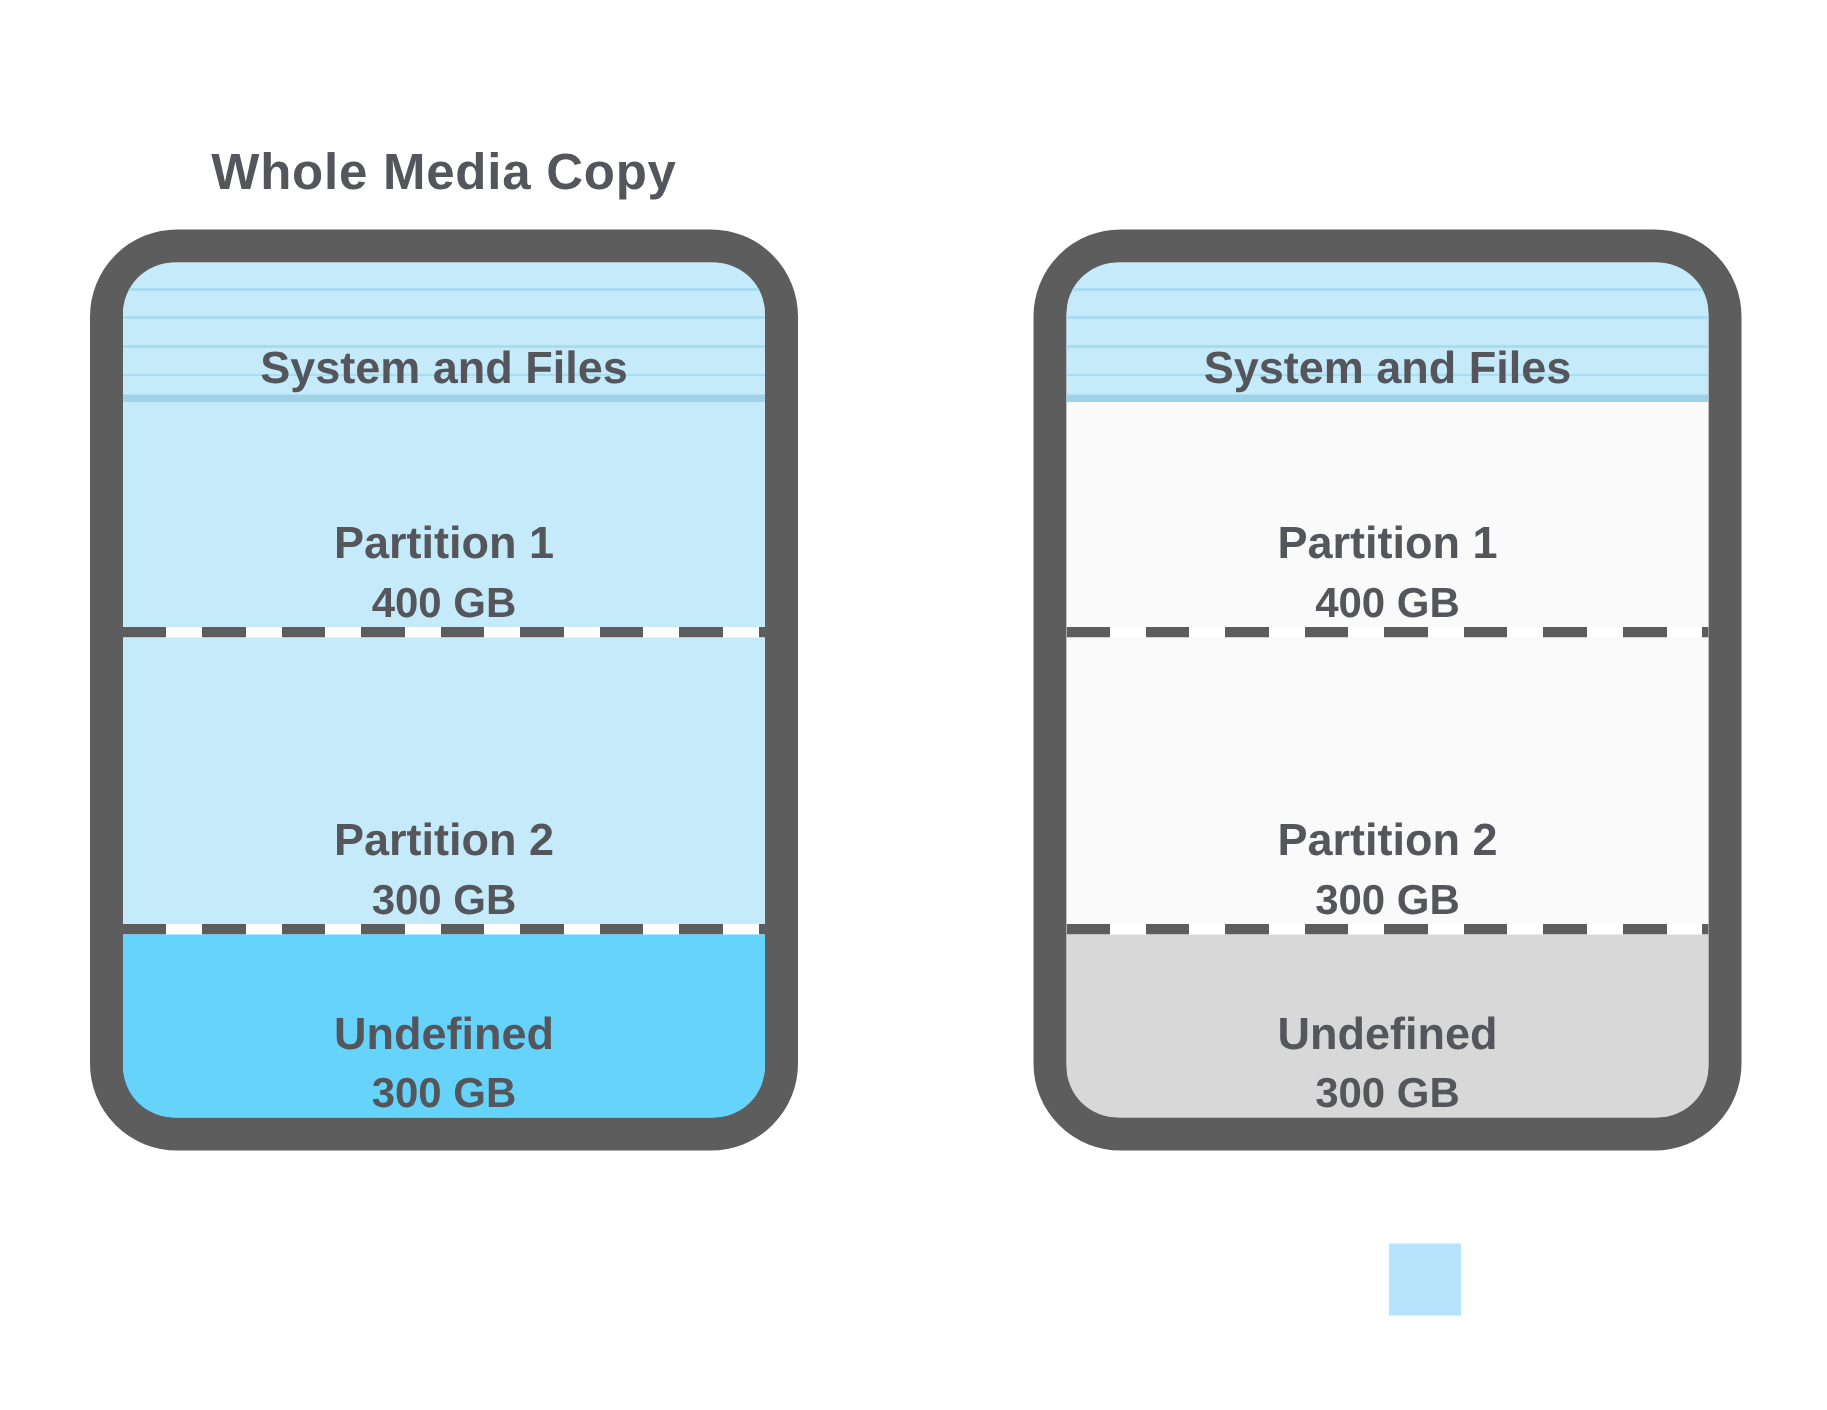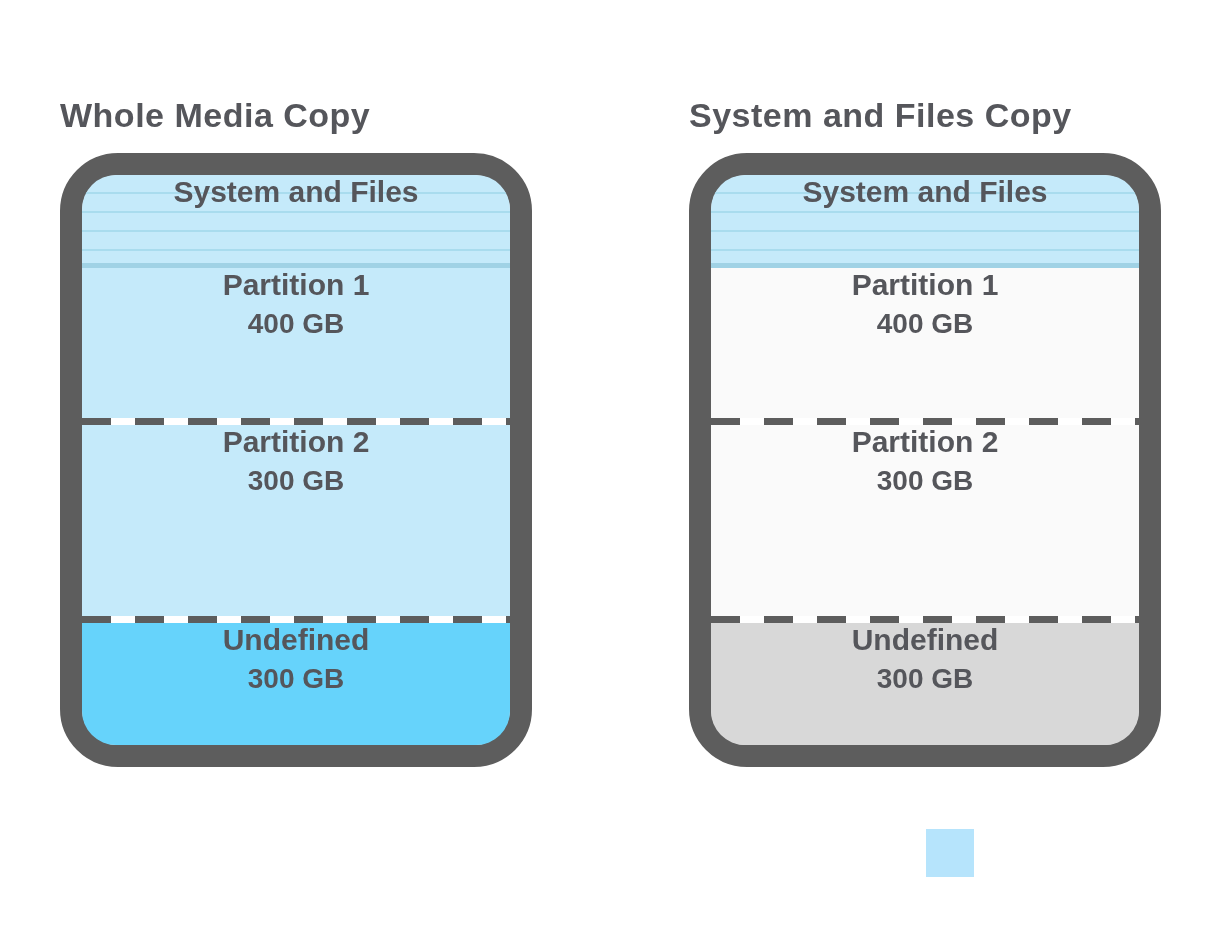--- a/index.html
+++ b/index.html
@@ -7,21 +7,21 @@
     position: relative;
     width: 1218px;
     height: 940px;
     background: #ffffff;
     font-family: "Liberation Sans", sans-serif;
     overflow: hidden;
   }
   .diagram-title {
     position: absolute;
     top: 96px;
-    text-align: left;
+    text-align: center;
     font-size: 34px;
     font-weight: bold;
     color: #55565b;
     letter-spacing: 0.5px;
     margin: 0;
   }
   #title-left  { left: 60px;  width: 472px; }
   #title-right { left: 689px; width: 473px; }
 
   .device {
@@ -43,21 +43,21 @@
     border-radius: 34px;
     overflow: hidden;
     display: flex;
     flex-direction: column;
   }
 
   .sec {
     display: flex;
     flex-direction: column;
     align-items: center;
-    justify-content: flex-start;
+    justify-content: flex-end;
     flex: none;
   }
   .sec-system {
     height: 88px;
     background-color: #c5eafa;
     background-image: repeating-linear-gradient(
       to bottom,
       rgba(0,0,0,0) 0px, rgba(0,0,0,0) 17px,
       #a9dcee 17px, #a9dcee 19px
     );
@@ -106,21 +106,20 @@
     background: #b6e4fc;
   }
 </style>
 </head>
 <body>
 
 <div class="canvas">
 
   <h2 class="diagram-title" id="title-left">Whole Media Copy</h2>
 
-  <h2 class="diagram-title" id="title-right">System and Files Copy</h2>
 
   <div class="device left">
     <div class="device-inner">
       <div class="sec sec-system">
         <span class="sec-label">System and Files</span>
       </div>
       <div class="sec sec-p1">
         <span class="sec-label">Partition 1</span>
         <span class="sec-size">400 GB</span>
       </div>

